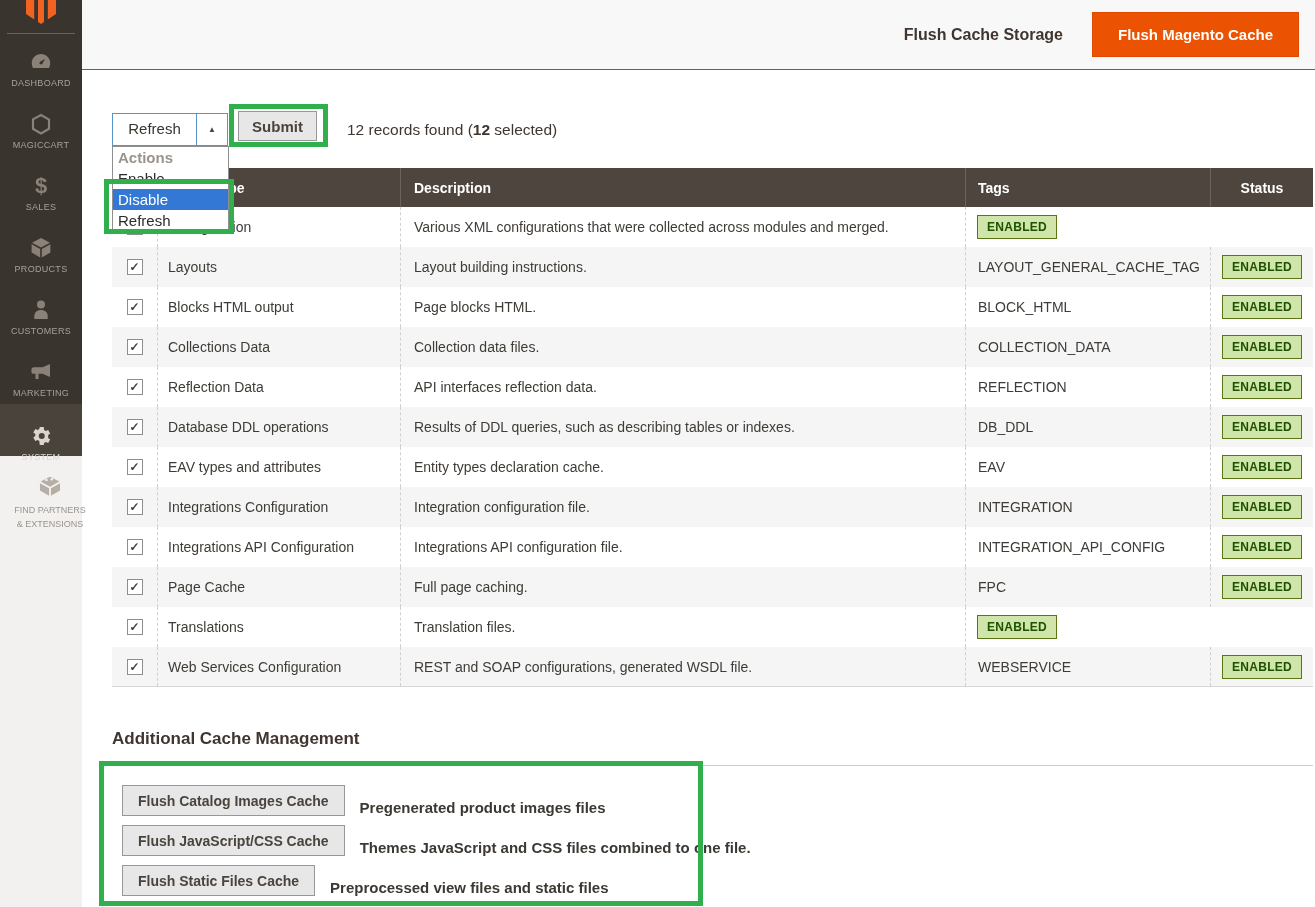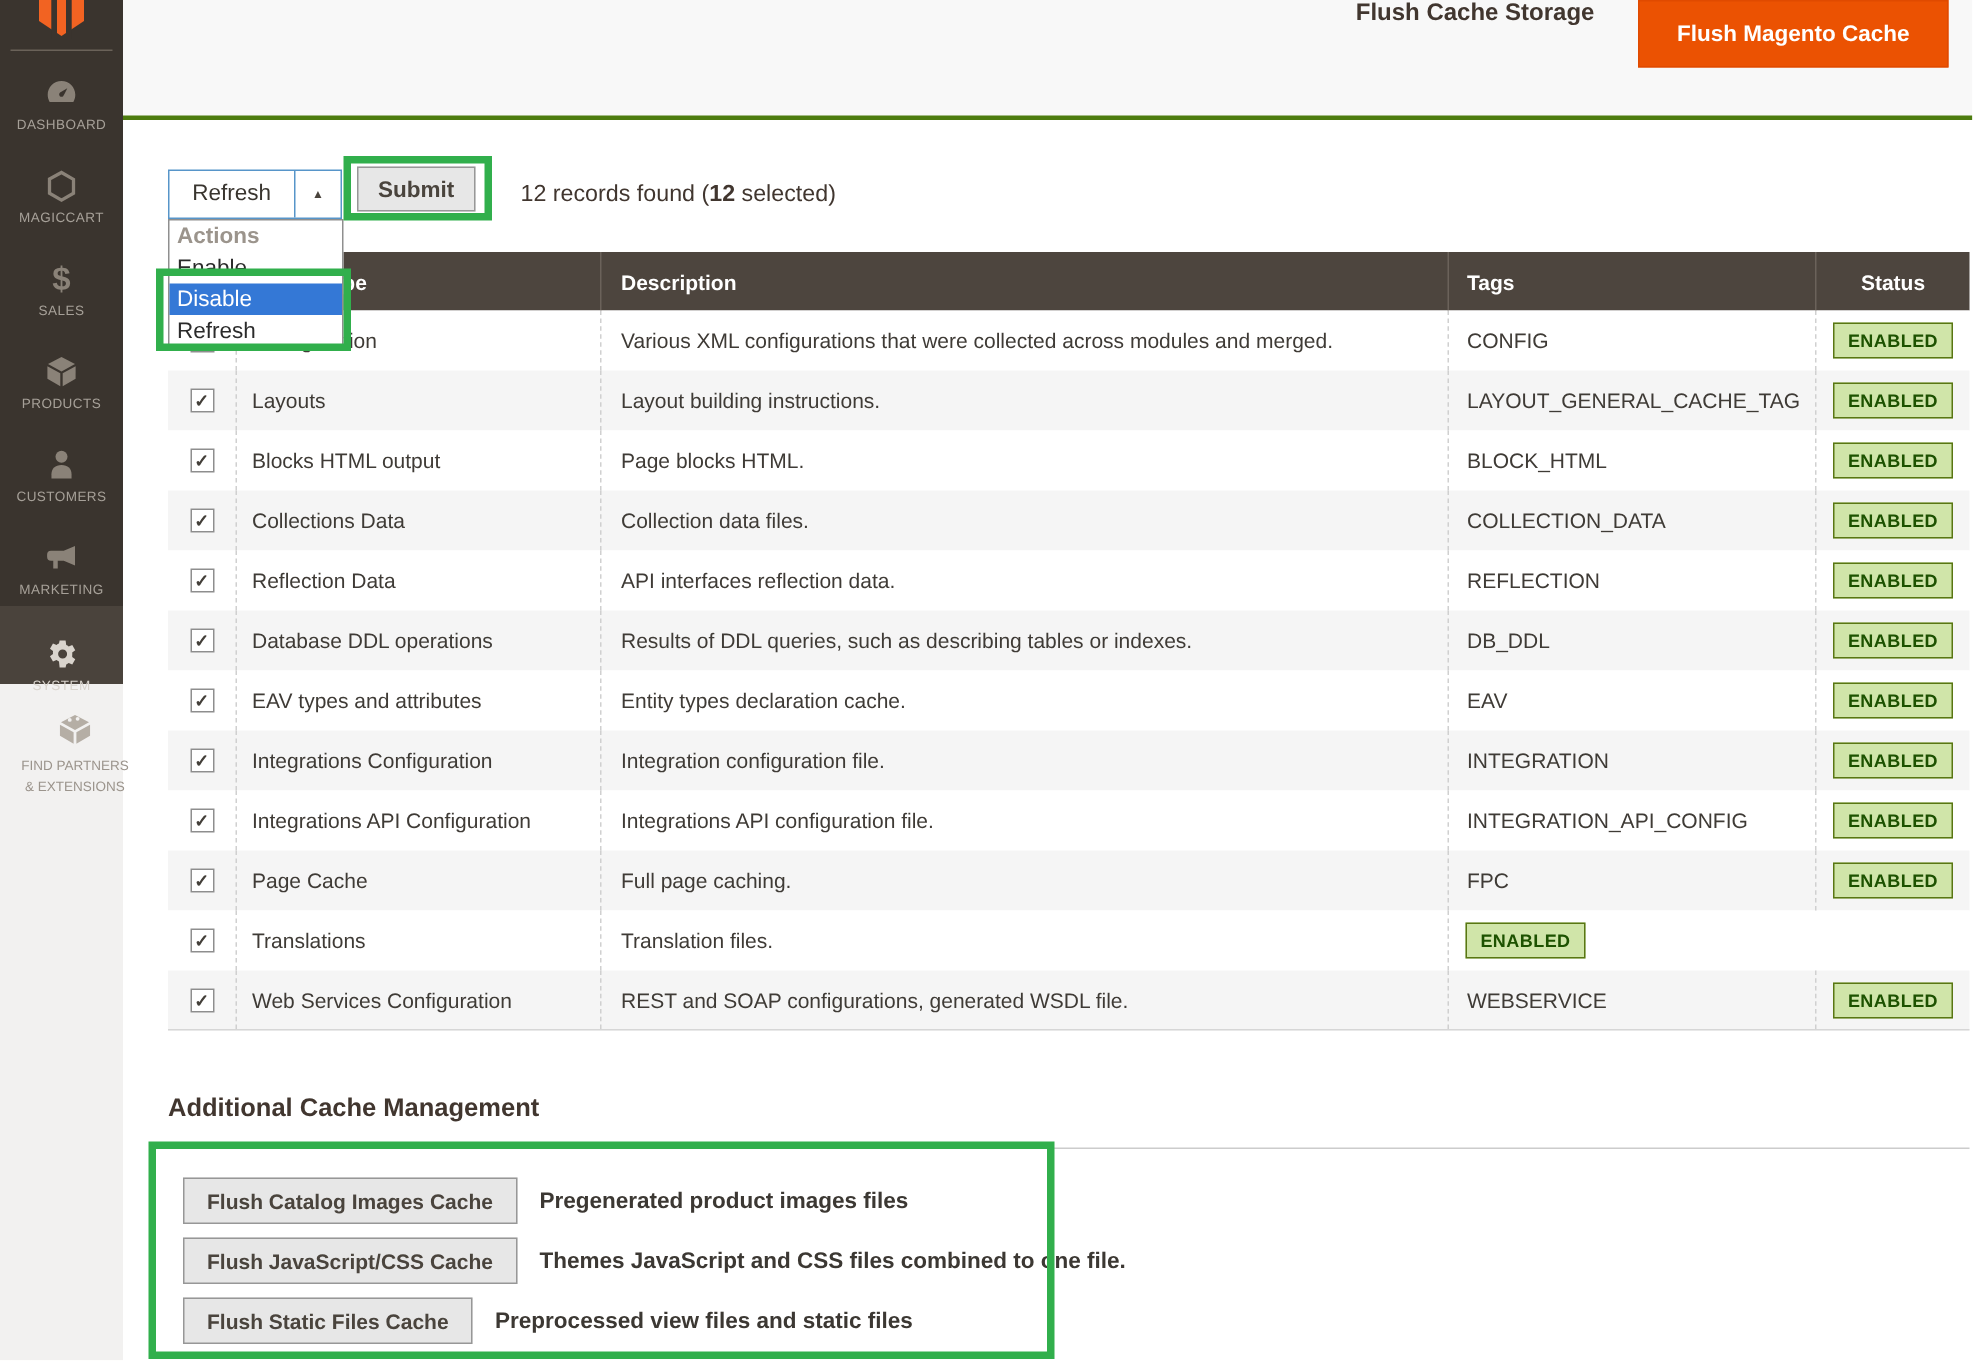--- a/index.html
+++ b/index.html
@@ -21,22 +21,22 @@
   .si-4 { top:298px; } .si-5 { top:360px; }
   .si-active { top:404px; height:52px; background:#4a433c; padding-top:20px; }
   .si-active .icon { color:#d9d4cd; } .si-active .lbl { color:#d9d4cd; }
   .sidebar-footer { position:absolute; left:0; top:456px; width:82px; height:451px; background:#f2f1f0; z-index:9; }
   .fp-item { position:absolute; top:16px; left:0; width:100px; text-align:center; color:#9b948c; cursor:pointer; }
   .fp-item .icon { display:block; height:30px; color:#b5aea5; }
   .fp-item .icon svg { height:28px; width:28px; fill:currentColor; }
   .fp-item .lbl { display:block; font-size:9px; line-height:12px; margin-top:2px; }
 
   
-  .page-header { position:absolute; left:82px; top:0; right:0; height:80px; background:#f8f8f8;
-                 border-bottom:3px solid #4d7c0f; display:flex; align-items:flex-start;
+  .page-header { position:absolute; left:82px; top:0; right:0; height:70px; background:#f8f8f8;
+                 border-bottom:1px solid #4d7c0f; display:flex; align-items:center;
                  justify-content:flex-end; gap:29px; padding-right:16px; z-index:2; }
   .text-btn { font-size:16px; font-weight:600; color:#41362f; cursor:pointer; }
   .orange-btn { background:#eb5202; border:1px solid #e04a00; color:#fff; font-size:15px; font-weight:700;
                 padding:13px 25px; cursor:pointer; font-family:inherit; }
 
   
   .action-select { position:absolute; left:112px; top:113px; width:116px; height:33px; background:#fff;
                    border:1px solid #5795c9; display:flex; z-index:30; cursor:pointer; }
   .as-label { flex:1; text-align:center; line-height:30px; font-size:15px; color:#39352f; }
   .as-arrow { width:31px; border-left:1px solid #5795c9; display:flex; align-items:center; justify-content:center;
@@ -73,21 +73,21 @@
   .t-row .c-type, .t-row .c-desc, .t-row .c-tags, .t-row .c-stat { border-left:1px dashed #d0d0d0; }
   .checkbox { width:16px; height:16px; background:#fff; border:1px solid #8e8e8e; display:flex;
               align-items:center; justify-content:center; font-size:12px; font-weight:700; color:#44403a;
               cursor:pointer; }
   .badge { display:inline-block; width:80px; text-align:center; padding:4px 0; background:#d0e5a9;
            border:1px solid #597613; color:#1d5200; font-size:12px; font-weight:700; letter-spacing:.3px; }
 
   
   .add-title { position:absolute; left:112px; top:729px; font-size:17px; font-weight:700; color:#41362f; z-index:3; }
   .section-line { position:absolute; left:112px; top:765px; width:1201px; border-top:1px solid #cccccc; z-index:2; }
-  .cache-action { position:absolute; left:122px; display:flex; align-items:center; z-index:6; }
+  .cache-action { position:absolute; left:122px; display:flex; align-items:flex-end; z-index:6; }
   .ca-0 { top:785px; } .ca-1 { top:825px; } .ca-2 { top:865px; }
   .cache-action .btn { height:31px; padding:0 15px; font-size:14px; }
   .cache-action .desc { margin-left:15px; font-size:15px; font-weight:600; color:#3c3833; }
 </style>
 </head>
 <body>
 
 <div class="app">
 
   <div class="sidebar">
@@ -210,21 +210,20 @@
       <div class="c-tags">Tags</div>
       <div class="c-stat">Status</div>
     </div>
     <div id="table-body">
         <div class="t-row">
           <div class="c-check">
             <span class="checkbox">✓</span>
           </div>
           <div class="c-type">Configuration</div>
           <div class="c-desc">Various XML configurations that were collected across modules and merged.</div>
-          <div class="c-tags">CONFIG</div>
           <div class="c-stat">
             <span class="badge">ENABLED</span>
           </div>
         </div>
         <div class="t-row alt">
           <div class="c-check">
             <span class="checkbox">✓</span>
           </div>
           <div class="c-type">Layouts</div>
           <div class="c-desc">Layout building instructions.</div>

